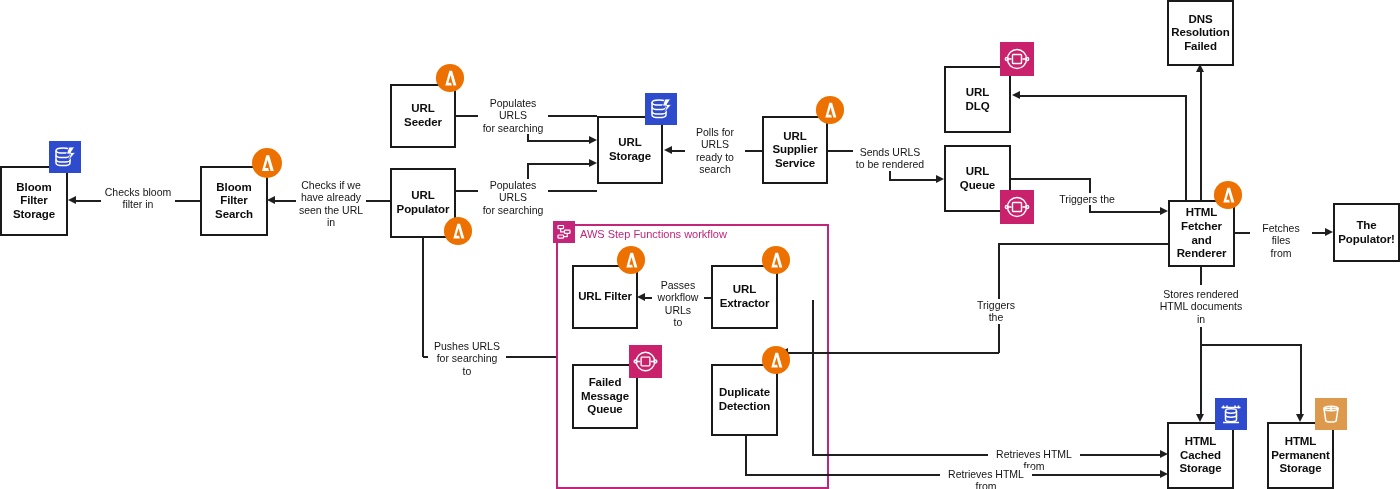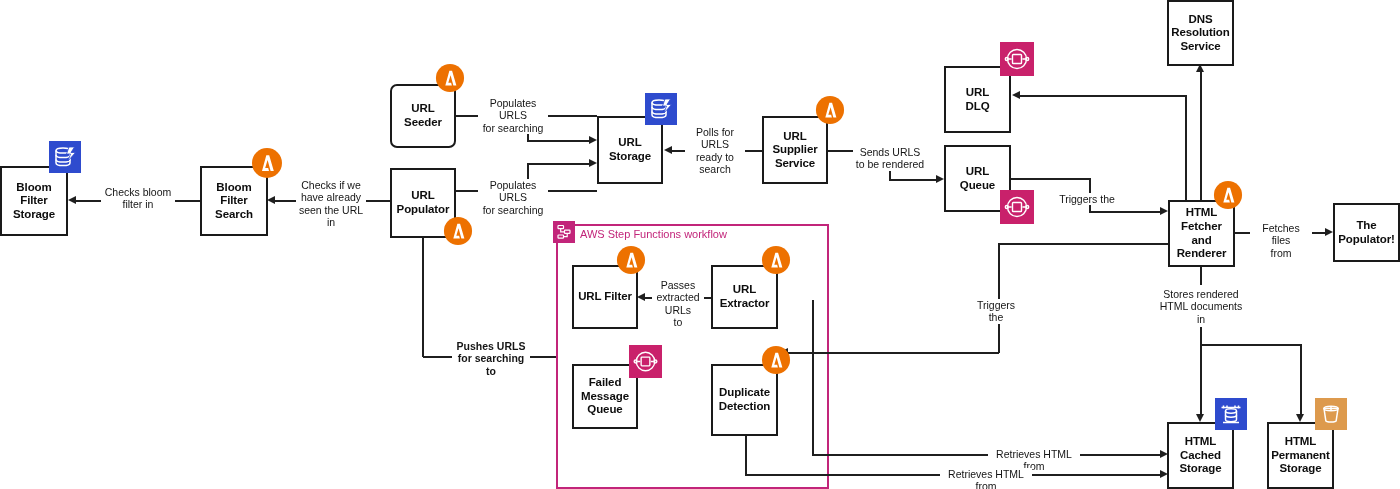--- a/index.html
+++ b/index.html
@@ -185,28 +185,28 @@
   <div class="seg v" style="left:998px; top:243px; height:110px;"></div>
   <div class="seg h" style="left:998px; top:243px; width:170px;"></div>
   <div class="seg h" style="left:788px; top:352px; width:211px;"></div>
   <div class="arrow left" style="left:780px; top:348px;"></div>
   <div class="edge-label" style="left:968px; top:299px; width:56px;">Triggers
 the</div>
 
   <div class="seg h" style="left:645px; top:297px; width:66px;"></div>
   <div class="arrow left" style="left:637px; top:293px;"></div>
   <div class="edge-label" style="left:652px; top:279px; width:52px;">Passes
-extracted
+workflow
 URLs
 to</div>
 
   <div class="seg h" style="left:423px; top:356px; width:133px;"></div>
   <div class="seg v" style="left:422px; top:238px; height:119px;"></div>
   <div class="arrow up" style="left:418px; top:230px;"></div>
-  <div class="edge-label" style="left:452px; top:340px; width:78px;font-weight:bold;">Pushes URLS
+  <div class="edge-label" style="left:428px; top:340px; width:78px;">Pushes URLS
 for searching
 to</div>
 
   <div class="seg v" style="left:812px; top:300px; height:155px;"></div>
   <div class="seg h" style="left:812px; top:454px; width:349px;"></div>
   <div class="arrow right" style="left:1160px; top:450px;"></div>
   <div class="edge-label" style="left:988px; top:448px; width:92px;">Retrieves HTML from</div>
 
   <div class="seg v" style="left:745px; top:436px; height:39px;"></div>
   <div class="seg h" style="left:745px; top:474px; width:416px;"></div>
@@ -234,21 +234,21 @@
     <span>Bloom Filter
 Search</span>
   </div>
   <div class="icon" style="left:251px; top:147px;">
     <svg width="32" height="32" viewBox="0 0 32 32">
       <circle cx="16" cy="16" r="15" fill="#ED7100"></circle>
       <path d="M11 24 L15.3 8.2 L18.2 8.2 L22.8 24 L19.6 24 L16.6 13 L14.2 21 L17.2 21 L18 24 Z" fill="#ffffff"></path>
     </svg>
   </div>
 
-  <div class="node" style="left:390px; top:84px; width:66px; height:64px;border-radius:7px;">
+  <div class="node" style="left:390px; top:84px; width:66px; height:64px;">
     <span>URL Seeder</span>
   </div>
   <div class="icon" style="left:435px; top:63px;">
     <svg width="30" height="30" viewBox="0 0 32 32">
       <circle cx="16" cy="16" r="15" fill="#ED7100"></circle>
       <path d="M11 24 L15.3 8.2 L18.2 8.2 L22.8 24 L19.6 24 L16.6 13 L14.2 21 L17.2 21 L18 24 Z" fill="#ffffff"></path>
     </svg>
   </div>
 
   <div class="node" style="left:390px; top:168px; width:66px; height:70px;">
@@ -321,21 +321,21 @@
         <circle cx="6.8" cy="17" r="1.5"></circle>
         <circle cx="27.2" cy="17" r="1.5"></circle>
         <path d="M8.4 17 h3.2 M22.4 17 h3.2"></path>
       </g>
     </svg>
   </div>
 
   <div class="node" style="left:1167px; top:0px; width:67px; height:66px;">
     <span>DNS
 Resolution
-Service</span>
+Failed</span>
   </div>
 
   <div class="node" style="left:1168px; top:200px; width:67px; height:67px;">
     <span>HTML
 Fetcher and
 Renderer</span>
   </div>
   <div class="icon" style="left:1213px; top:180px;">
     <svg width="30" height="30" viewBox="0 0 32 32">
       <circle cx="16" cy="16" r="15" fill="#ED7100"></circle>

